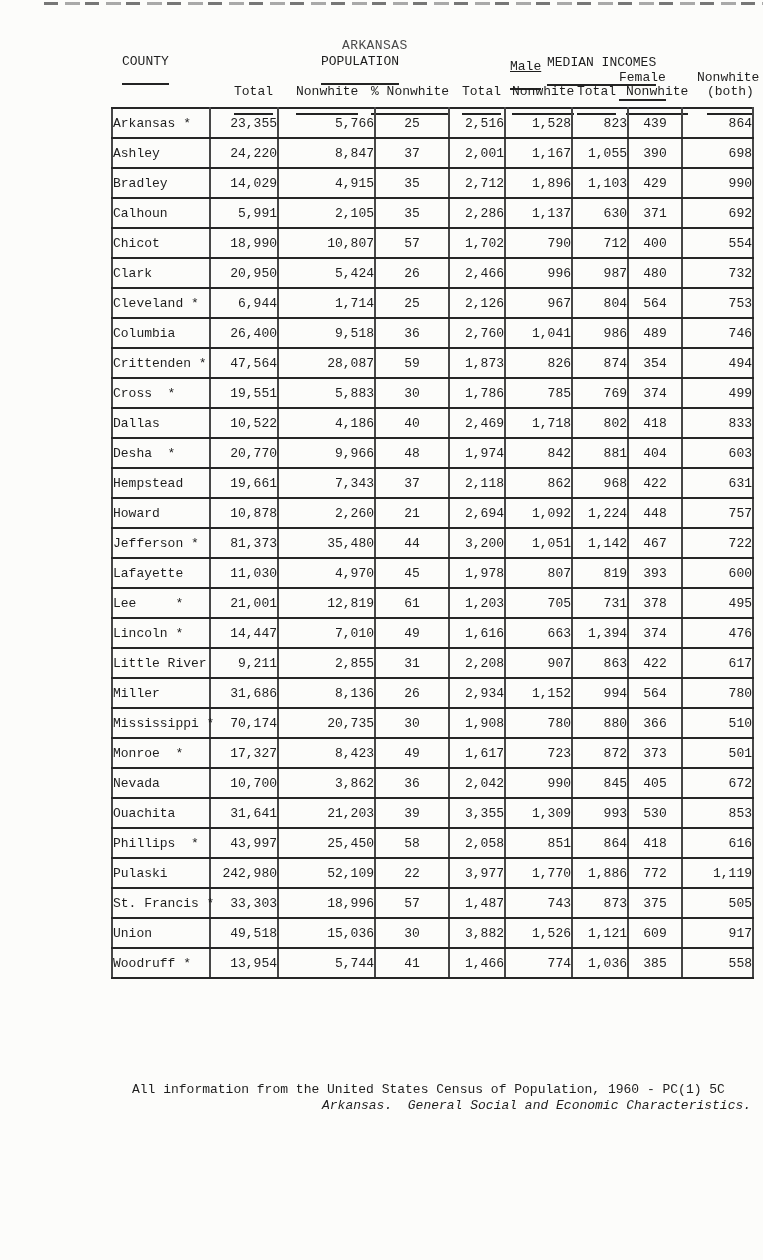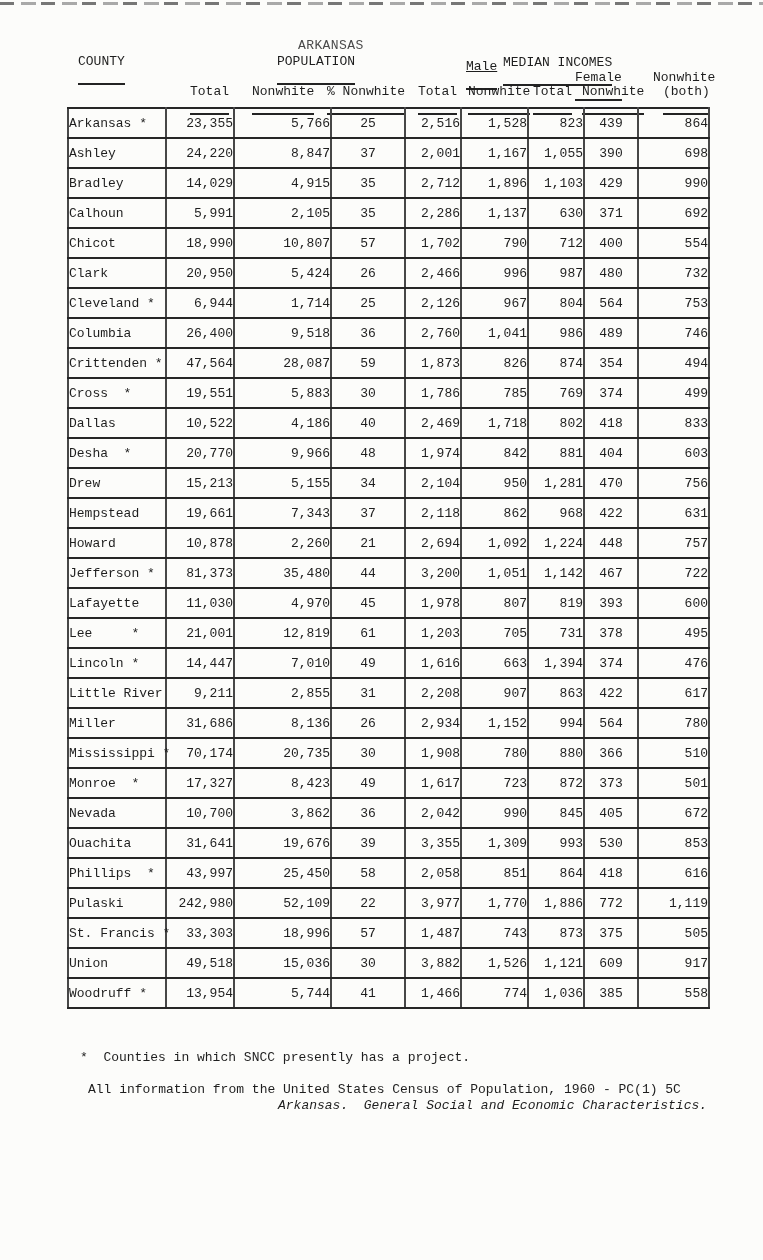--- a/index.html
+++ b/index.html
@@ -4,21 +4,21 @@
 <style>
   html,body{margin:0;padding:0;}
   body{
     width:763px;height:1260px;
     background:#fcfcfa;
     font-family:"Liberation Mono","DejaVu Sans Mono",monospace;
     color:#1e1e1e;
     position:relative;
     overflow:hidden;
   }
-  .page{position:absolute;inset:0;}
+  .page{position:absolute;inset:0;margin-left:44px;}
   .scanline{
     position:absolute;top:2px;left:0;width:763px;height:3px;
     background:repeating-linear-gradient(90deg,#4a4a4a 0 14px,rgba(0,0,0,0) 14px 21px,#8d8d8d 21px 36px,rgba(0,0,0,0) 36px 41px);
     opacity:.75;
   }
   .lbl{position:absolute;font-size:13px;line-height:14px;white-space:pre;}
   .u{border-bottom:2px solid #232323;padding-bottom:14px;}
   .title{left:298px;top:39px;color:#4a4a4a;letter-spacing:.4px;}
   .hdr-county{left:78px;top:55px;}
   .hdr-pop{left:277px;top:55px;}
@@ -229,31 +229,20 @@
           <td class="c1">20,770</td>
           <td class="c2">9,966</td>
           <td class="c3">48</td>
           <td class="c4">1,974</td>
           <td class="c5">842</td>
           <td class="c6">881</td>
           <td class="c7">404</td>
           <td class="c8">603</td>
         </tr>
         <tr>
-          <td class="c0">Drew</td>
-          <td class="c1">15,213</td>
-          <td class="c2">5,155</td>
-          <td class="c3">34</td>
-          <td class="c4">2,104</td>
-          <td class="c5">950</td>
-          <td class="c6">1,281</td>
-          <td class="c7">470</td>
-          <td class="c8">756</td>
-        </tr>
-        <tr>
           <td class="c0">Hempstead</td>
           <td class="c1">19,661</td>
           <td class="c2">7,343</td>
           <td class="c3">37</td>
           <td class="c4">2,118</td>
           <td class="c5">862</td>
           <td class="c6">968</td>
           <td class="c7">422</td>
           <td class="c8">631</td>
         </tr>
@@ -363,21 +352,21 @@
           <td class="c3">36</td>
           <td class="c4">2,042</td>
           <td class="c5">990</td>
           <td class="c6">845</td>
           <td class="c7">405</td>
           <td class="c8">672</td>
         </tr>
         <tr>
           <td class="c0">Ouachita</td>
           <td class="c1">31,641</td>
-          <td class="c2">19,676</td>
+          <td class="c2">21,203</td>
           <td class="c3">39</td>
           <td class="c4">3,355</td>
           <td class="c5">1,309</td>
           <td class="c6">993</td>
           <td class="c7">530</td>
           <td class="c8">853</td>
         </tr>
         <tr>
           <td class="c0">Phillips  *</td>
           <td class="c1">43,997</td>
@@ -429,17 +418,16 @@
           <td class="c3">41</td>
           <td class="c4">1,466</td>
           <td class="c5">774</td>
           <td class="c6">1,036</td>
           <td class="c7">385</td>
           <td class="c8">558</td>
         </tr>
       </tbody>
   </table>
 
-  <div class="lbl fn-note">*  Counties in which SNCC presently has a project.</div>
   <div class="lbl fn-src1">All information from the United States Census of Population, 1960 - PC(1) 5C</div>
   <div class="lbl fn-src2">Arkansas.  General Social and Economic Characteristics.</div>
 
 </div>
 
 </body></html>

